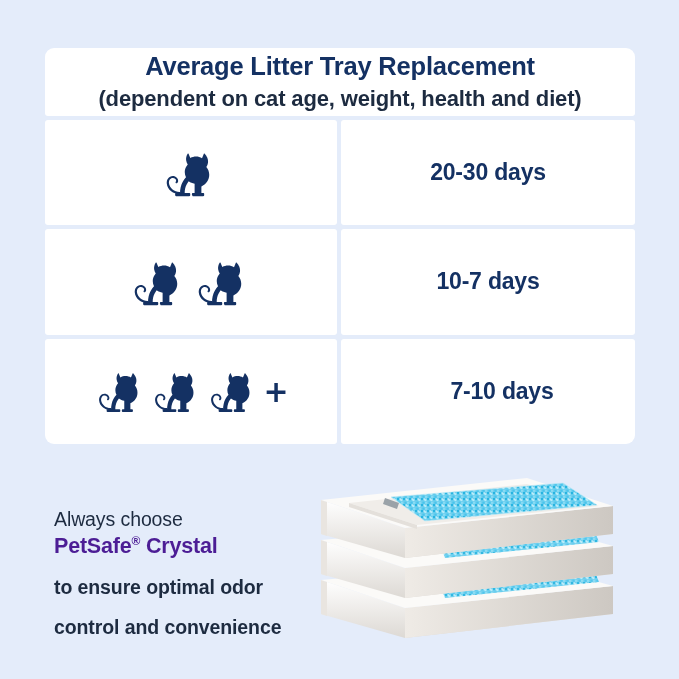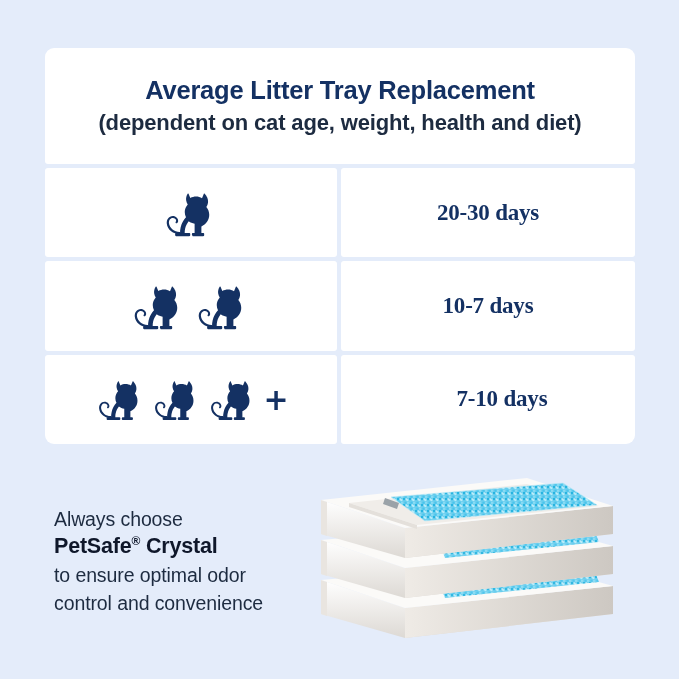--- a/index.html
+++ b/index.html
@@ -23,21 +23,21 @@
     width: 590px;
     height: 396px;
     display: flex;
     flex-direction: column;
     gap: 4px;
   }
 
   .card-header {
     background: #ffffff;
     border-radius: 9px 9px 3px 3px;
-    height: 116px;
+    height: 68px;
     display: flex;
     flex-direction: column;
     align-items: center;
     justify-content: center;
     gap: 5px;
   }
 
   .card-title {
     color: #143163;
     font-size: 25.5px;
@@ -70,21 +70,20 @@
     align-items: center;
     justify-content: center;
   }
   .cell-right {
     background: #ffffff;
     flex: 1;
     border-radius: 3px;
     display: flex;
     align-items: center;
     justify-content: center;
-    font-family: Liberation Serif, serif;
   }
 
   .days-label {
     color: #143163;
     font-size: 23px;
     font-weight: bold;
     letter-spacing: -0.2px;
     white-space: nowrap;
   }
 
@@ -117,37 +116,38 @@
     top: 506px;
     width: 265px;
   }
   .promo-line-1 {
     color: #1d2b40;
     font-size: 19.5px;
     line-height: 26px;
     letter-spacing: -0.1px;
   }
   .promo-brand {
-    color: #0f172a;
+    color: #4c1d95;
     font-size: 21.5px;
     font-weight: bold;
     line-height: 28px;
     letter-spacing: -0.2px;
   }
   .promo-brand sup {
     font-size: 12px;
     vertical-align: super;
     line-height: 0;
   }
   .promo-tail {
     color: #1d2b40;
     font-size: 19.5px;
     line-height: 26px;
     letter-spacing: -0.1px;
-    margin-top: 2px;
+    margin-top: 14px;
+    font-weight: bold;
   }
 
   
   .tray-stack {
     position: absolute;
     left: 313px;
     top: 462px;
     width: 320px;
     height: 185px;
   }

